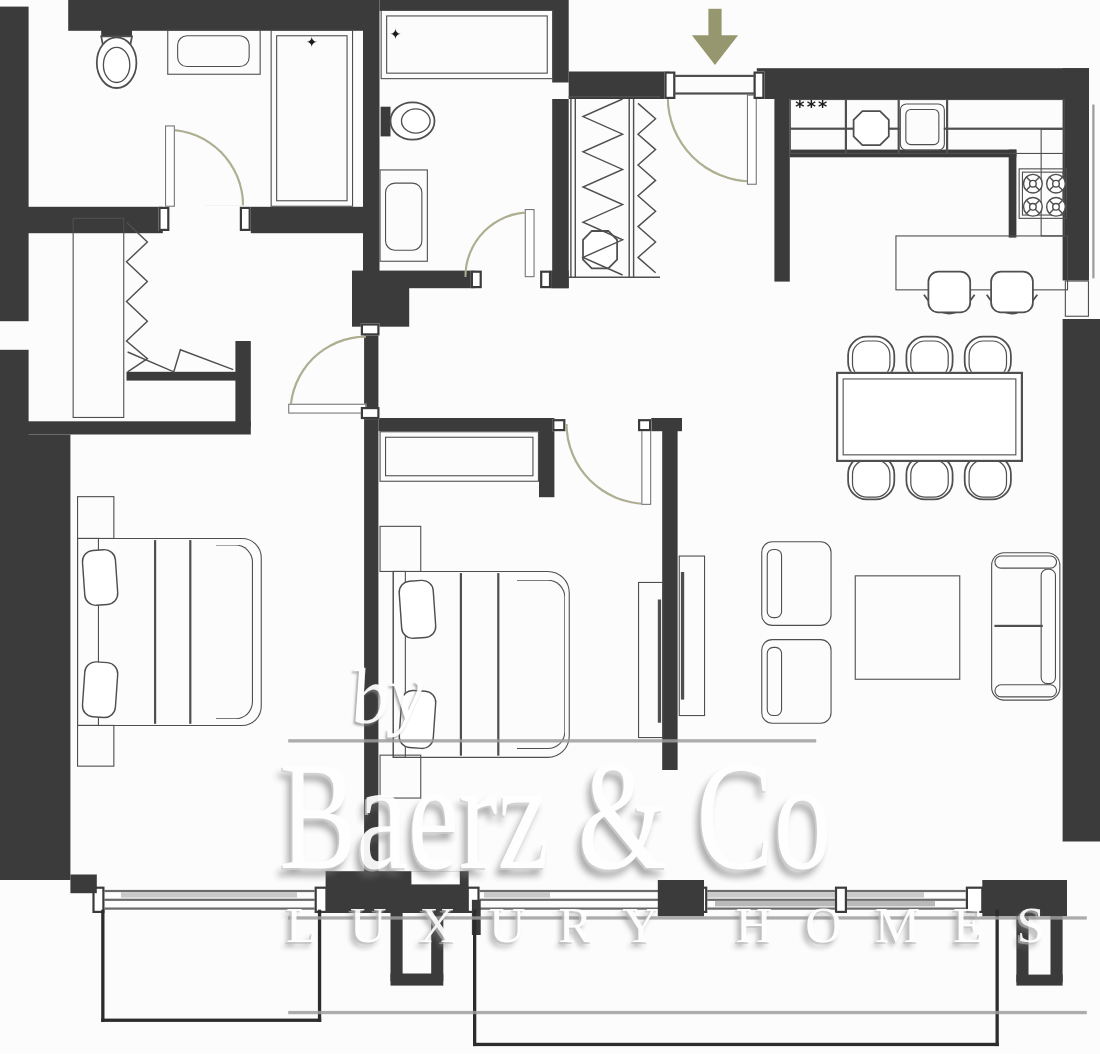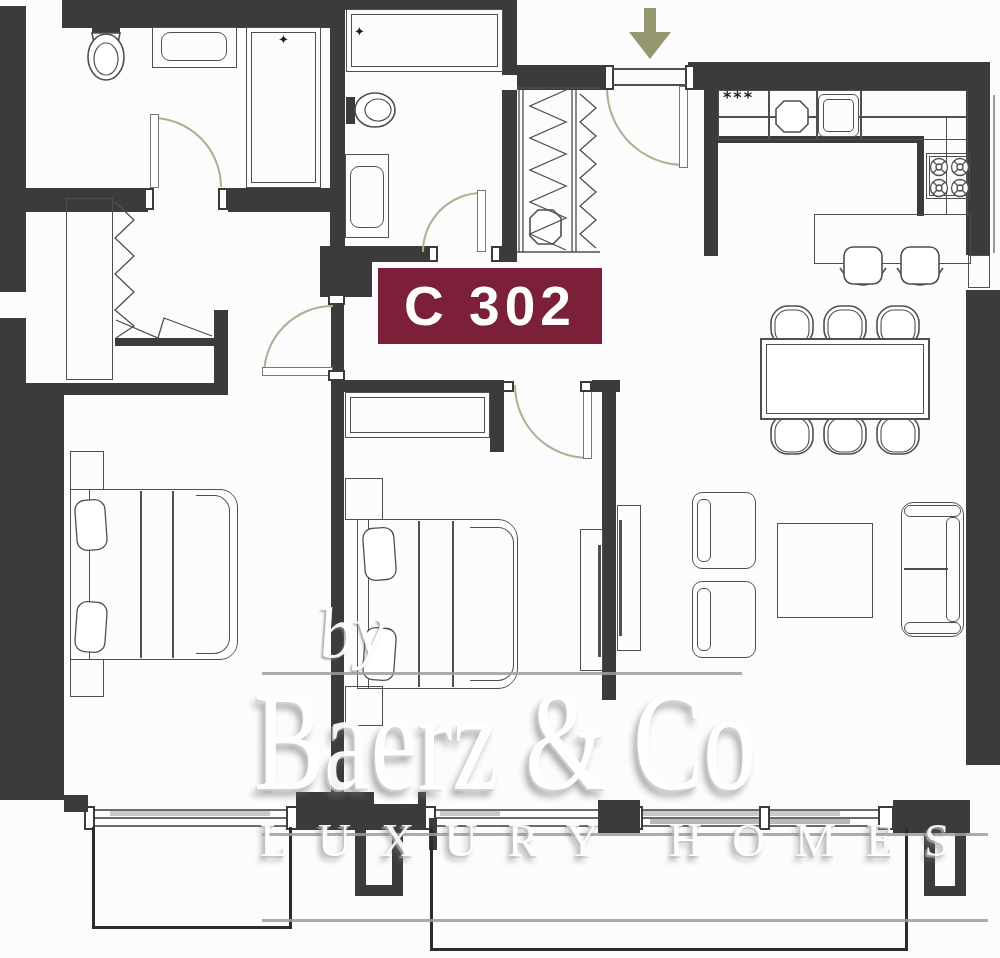--- a/index.html
+++ b/index.html
@@ -272,21 +272,20 @@
 
   <div>
     <div style="position:absolute;left:644px;top:8px;width:12px;height:26px;background:var(--arrow,#97976f)"></div>
     <div style="position:absolute;left:629px;top:32px;width:0;height:0;border-left:21px solid transparent;border-right:21px solid transparent;border-top:27px solid var(--arrow,#97976f)"></div>
   </div>
 
   <span class="dm" style="left:278px;top:32px">✦</span>
   <span class="dm" style="left:354px;top:24px">✦</span>
   <span style="position:absolute;left:723px;top:88px;font:bold 16px 'DejaVu Sans',sans-serif;letter-spacing:2px;color:#1c1c1c">***</span>
 
-  <div class="unit-label" style="left:378px;top:268px;width:224px;height:76px">C 302</div>
 
   <div>
     <div class="rule" style="left:262px;top:672px;width:480px;height:3px"></div>
     <div class="rule" style="left:262px;top:833px;width:726px;height:3px"></div>
     <div class="rule" style="left:262px;top:919px;width:726px;height:3px"></div>
     <div class="wm" style="left:318px;top:590px;font-size:72px;font-style:italic;transform:rotate(-6deg);text-shadow:-2px 2px 2px rgba(130,130,130,.7)">by</div>
     <div class="wm" style="left:254px;top:670px;font-size:142px;line-height:1;transform:scaleX(.74);transform-origin:left top;text-shadow:-2px 2px 0 rgba(205,205,205,.75), -6px 7px 7px rgba(110,110,110,.6)">Baerz &amp; Co</div>
     <div class="wm" style="left:260px;top:814px;font-size:46px;letter-spacing:30px;text-shadow:-2px 2px 1px rgba(185,185,185,.8), -4px 5px 5px rgba(120,120,120,.6)">LUXURY HOMES</div>
   </div>
 

